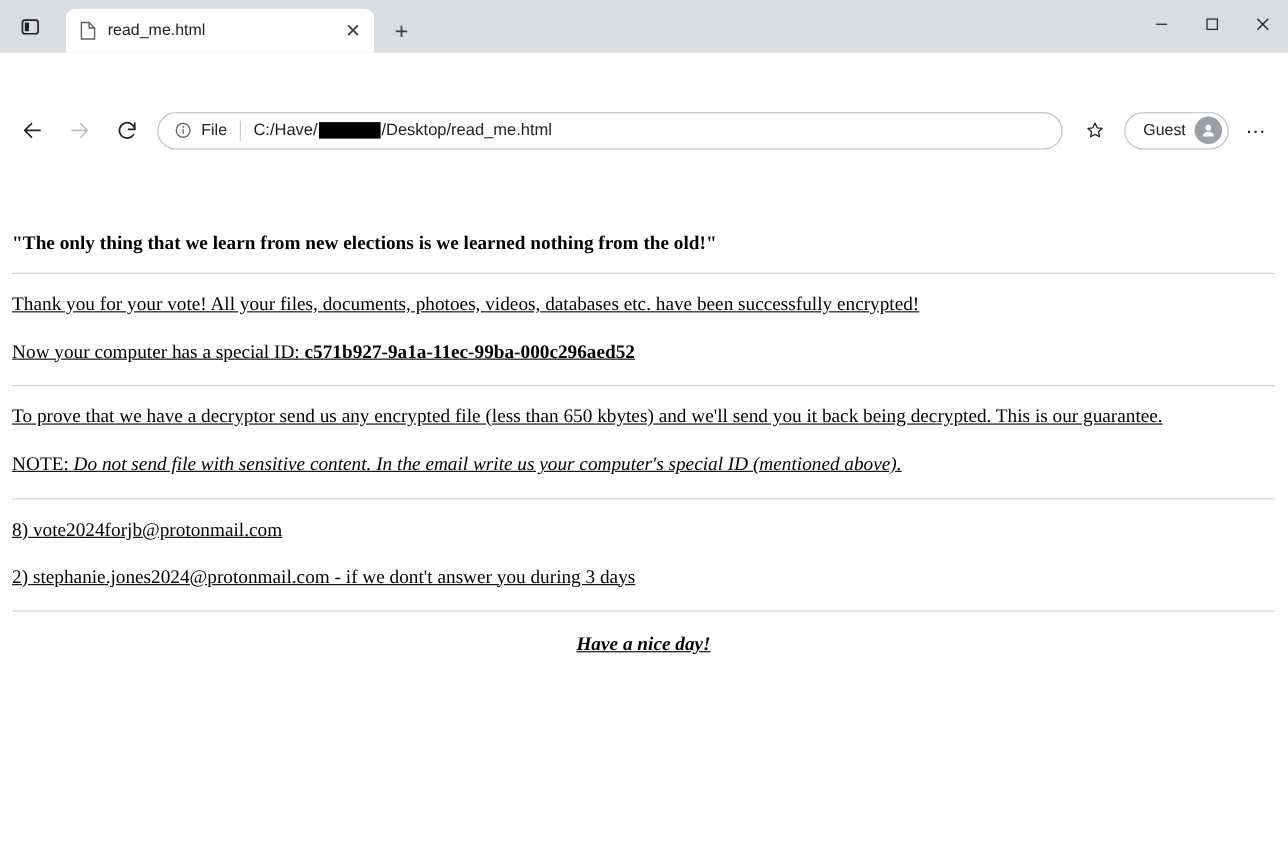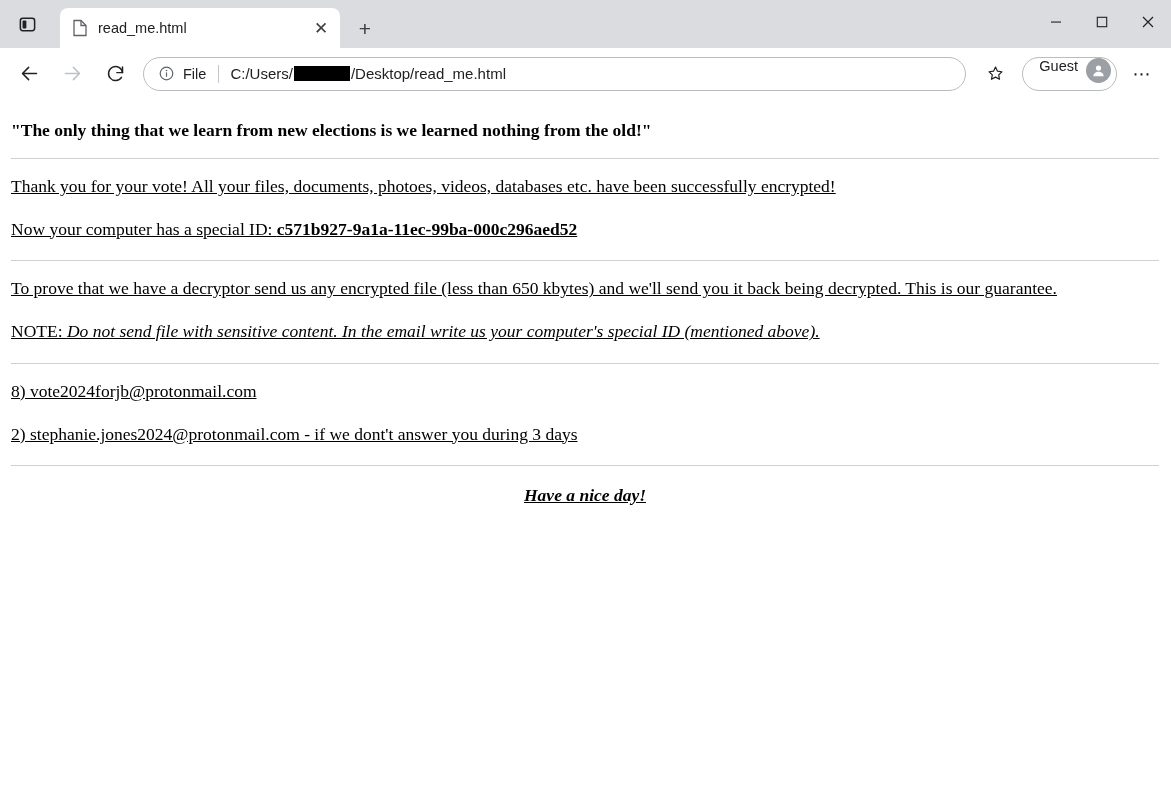--- a/index.html
+++ b/index.html
@@ -14,20 +14,21 @@
     font-family: "Liberation Sans", sans-serif;
   }
 
   
   .browser {
     width: 1171px;
     height: 631px;
     display: flex;
     flex-direction: column;
     background: #ffffff;
+    gap: 45px;
   }
   .titlebar {
     height: 48px;
     background: #dadce0;
     display: flex;
     align-items: flex-end;
     position: relative;
     flex: 0 0 auto;
   }
   .tab-search-btn {
@@ -191,21 +192,21 @@
     border-radius: 50%;
     color: #202124;
     margin-left: 2px;
   }
 
   .guest-btn {
     height: 34px;
     border: 1px solid #b9bcc0;
     border-radius: 17px;
     display: flex;
-    align-items: flex-start;
+    align-items: center;
     padding: 0 5px 0 16px;
     margin-left: 10px;
     box-sizing: border-box;
   }
   .guest-btn .guest-label {
     font-size: 14.5px;
     color: #202124;
     margin-right: 8px;
   }
   .guest-avatar {
@@ -338,21 +339,21 @@
       <span class="info-icon">
         <svg width="17" height="17" viewBox="0 0 20 20" fill="none">
           <circle cx="10" cy="10" r="7.4" stroke="#5f6368" stroke-width="1.4"></circle>
           <rect x="9.3" y="8.6" width="1.4" height="5.2" rx="0.6" fill="#5f6368"></rect>
           <circle cx="10" cy="6.4" r="0.95" fill="#5f6368"></circle>
         </svg>
       </span>
       <span class="scheme">File</span>
       <span class="vsep"></span>
       <span class="url-wrap">
-        <span>C:/Users/</span>
+        <span>C:/Have/</span>
           <span class="redacted"></span>
           <span>/Desktop/read_me.html</span>
       </span>
     </div>
 
     <div class="tool-icon-btn">
       <svg width="19" height="19" viewBox="0 0 24 24" fill="none">
         <path d="M12 3.8l2.5 5.3 5.6.7-4.1 3.9 1.1 5.6L12 16.6 6.9 19.3l1.1-5.6L3.9 9.8l5.6-.7z" stroke="#202124" stroke-width="1.5" stroke-linejoin="round"></path>
       </svg>
     </div>

